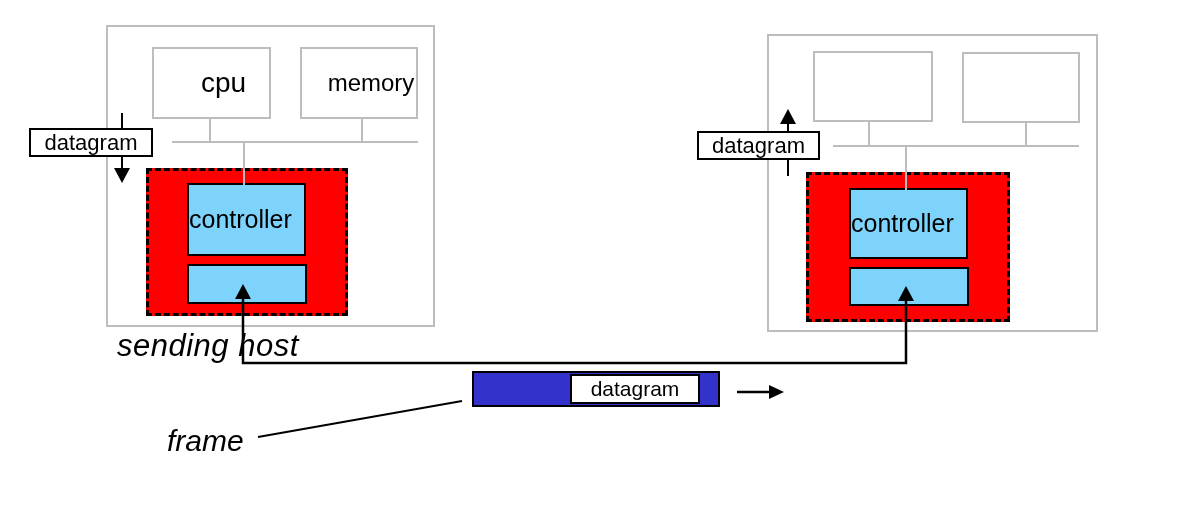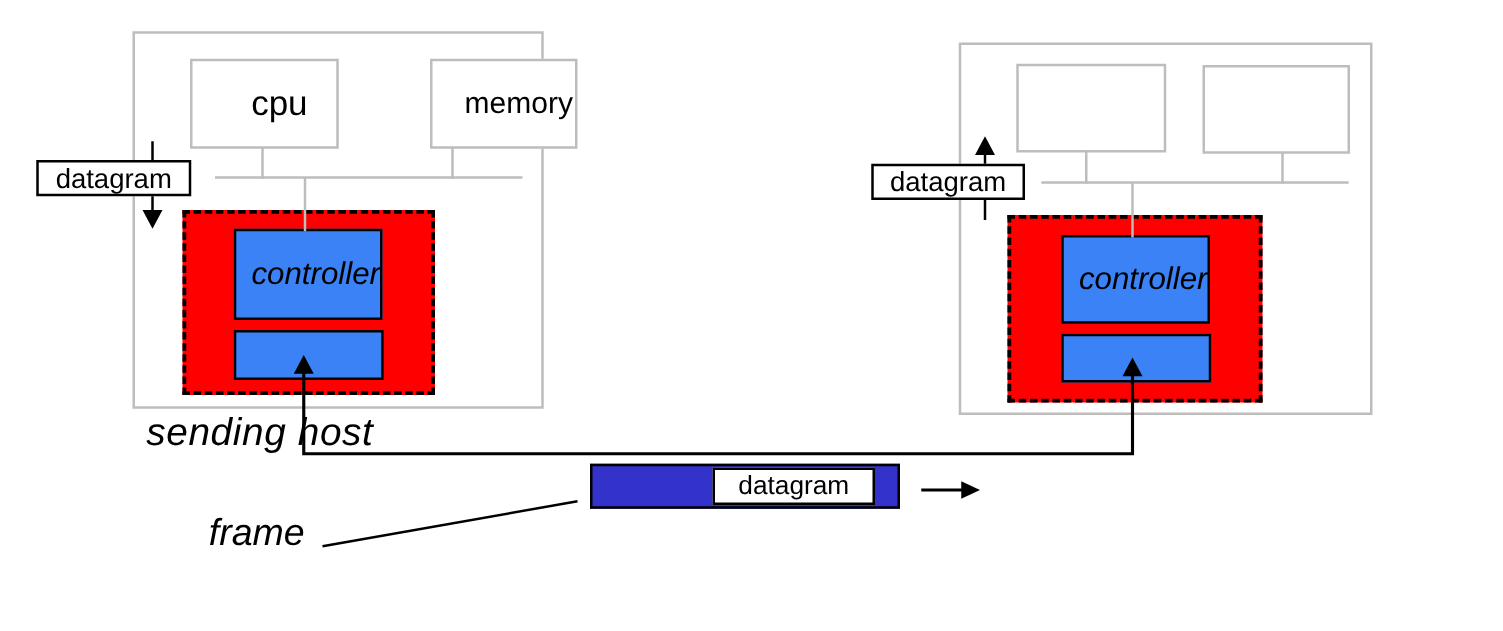--- a/index.html
+++ b/index.html
@@ -8,22 +8,22 @@
     font-family:"Liberation Sans",sans-serif;overflow:hidden;
   }
   .abs{position:absolute;box-sizing:border-box;}
   
   .gray-box{border:2px solid #bdbdbd;background:transparent;z-index:1;}
   .white-gray-box{border:2px solid #bdbdbd;background:#fff;z-index:1;
     display:flex;align-items:center;justify-content:center;color:#000;padding-left:24px;}
   
   .red-box{background:#ff0000;border:3px dashed #000;z-index:2;}
   
-  .inner-box{background:#3b82f6;border:2px solid #000;z-index:3;
-    display:flex;align-items:center;justify-content:flex-end;color:#000;font-style:italic;}
+  .inner-box{background:#7dd3fc;border:2px solid #000;z-index:3;
+    display:flex;align-items:center;justify-content:flex-start;color:#000;}
   
   #linework{position:absolute;left:0;top:0;z-index:4;}
   
   .tag-box{background:#fff;border:2px solid #000;z-index:5;
     display:flex;align-items:center;justify-content:center;
     font-size:22px;color:#000;}
   .host-label{z-index:5;font-style:italic;font-size:31px;color:#000;
     white-space:nowrap;letter-spacing:.5px;text-align:center;}
   .frame-rect{background:#3333cc;border:2px solid #000;z-index:5;}
   .frame-datagram{position:absolute;left:96px;top:1px;width:130px;height:30px;
@@ -38,21 +38,21 @@
 <body>
 
 <div id="canvas">
 
   <div class="abs gray-box" style="left:106px;top:25px;width:329px;height:302px;"></div>
 
   <div class="abs white-gray-box cpu-text" style="left:152px;top:47px;width:119px;height:72px;">
     <span>cpu</span>
   </div>
 
-  <div class="abs white-gray-box mem-text" style="left:300px;top:47px;width:118px;height:72px;margin-left:44px;">
+  <div class="abs white-gray-box mem-text" style="left:300px;top:47px;width:118px;height:72px;">
     <span>memory</span>
   </div>
 
   <div class="abs red-box" style="left:146px;top:168px;width:202px;height:148px;"></div>
 
   <div class="abs inner-box ctrl-text" style="left:187px;top:183px;width:119px;height:73px;">
     <span>controller</span>
   </div>
 
   <div class="abs inner-box" style="left:187px;top:264px;width:120px;height:40px;"></div>
@@ -81,21 +81,21 @@
   <div class="abs tag-box" style="left:697px;top:131px;width:123px;height:29px;">
     <span>datagram</span>
   </div>
 
   <div class="abs frame-rect" style="left:472px;top:371px;width:248px;height:36px;">
     <div class="frame-datagram">
       <span>datagram</span>
     </div>
   </div>
 
-  <div class="abs frame-word" style="left:167px;top:410px;">frame</div>
+  <div class="abs frame-word" style="left:167px;top:424px;">frame</div>
 
   <svg id="linework" width="1202" height="505" viewBox="0 0 1202 505">
 
     <g stroke="#bdbdbd" stroke-width="2">
       <line x1="210" y1="118" x2="210" y2="143"></line>
       <line x1="362" y1="118" x2="362" y2="143"></line>
       <line x1="172" y1="142" x2="418" y2="142"></line>
       <line x1="244" y1="142" x2="244" y2="185"></line>
     </g>
 

